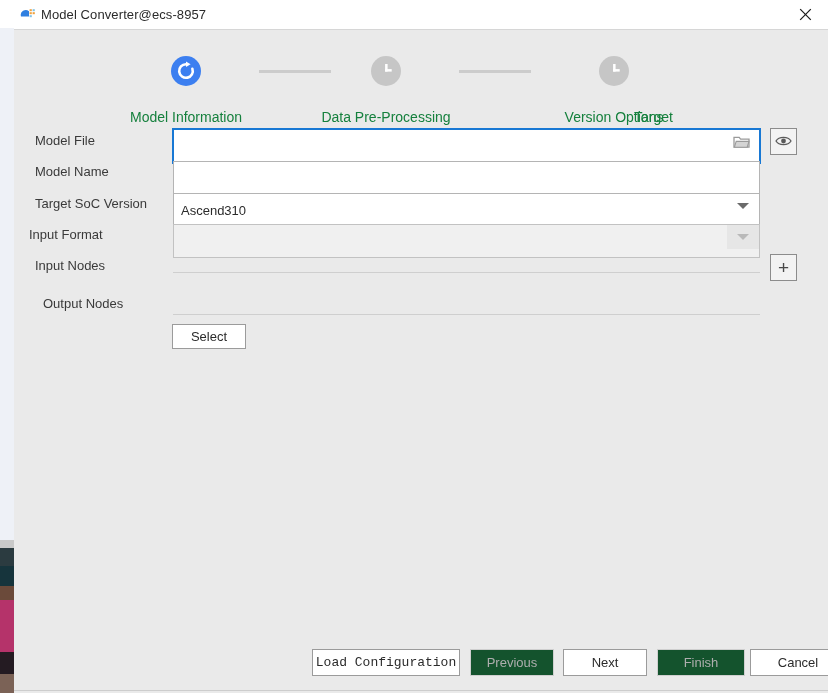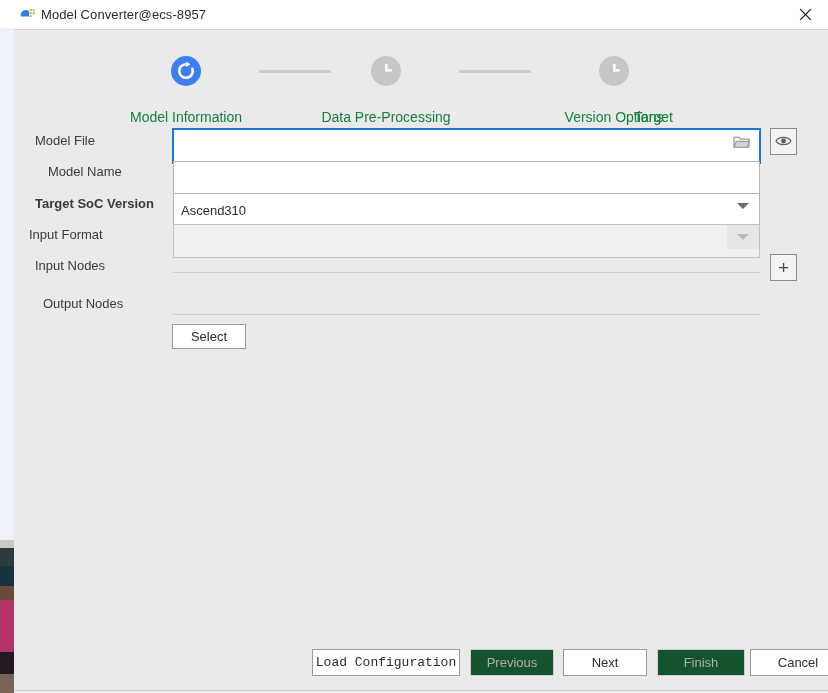--- a/index.html
+++ b/index.html
@@ -325,24 +325,24 @@
 
   <div class="sq-btn" style="left:756px; top:128px; width:27px; height:27px;">
     <span>
       <svg width="17" height="12" viewBox="0 0 17 12">
         <path d="M1 6 C4 1.2, 13 1.2, 16 6 C13 10.8, 4 10.8, 1 6 Z" fill="none" stroke="#5a5a5a" stroke-width="1.3"></path>
         <circle cx="8.5" cy="6" r="2.4" fill="#5a5a5a"></circle>
       </svg>
     </span>
   </div>
 
-  <span class="form-row-label" style="left:34px; top:164px;">Model Name</span>
+  <span class="form-row-label" style="left:21px; top:164px;">Model Name</span>
   <input class="field" style="left: 159px; top: 161px; width: 587px; height: 25px;" type="text" value="" placeholder="">
 
-  <span class="form-row-label" style="left:21px; top:196px;font-weight:bold;">Target SoC Version</span>
+  <span class="form-row-label" style="left:21px; top:196px;">Target SoC Version</span>
   <div class="field" style="left:159px; top:193px; width:587px; height:25px; display:flex; align-items:center;">
     <span>Ascend310</span>
   </div>
   <span class="combo-arrow" style="left:723px; top:203px;"></span>
 
   <span class="form-row-label" style="left:15px; top:227px;">Input Format</span>
   <div class="field disabled" style="left:159px; top:224px; width:587px; height:26px; display:flex; align-items:center;">
     <span></span>
   </div>
   <div class="combo-arrow-box" style="left:713px; top:225px; width:32px; height:24px;"></div>

